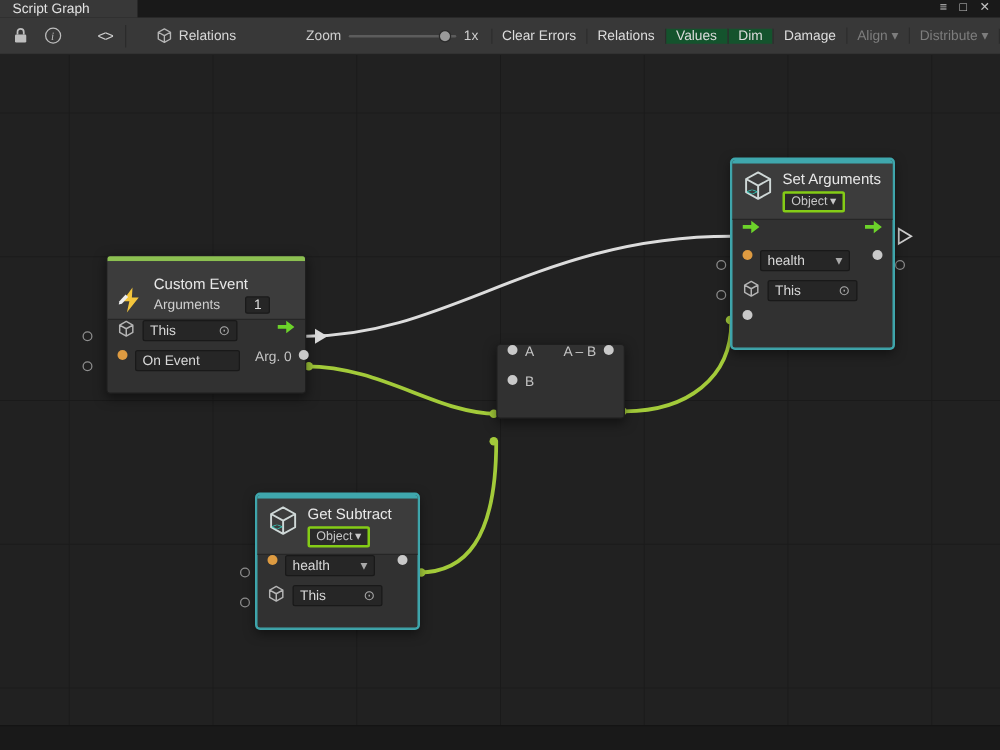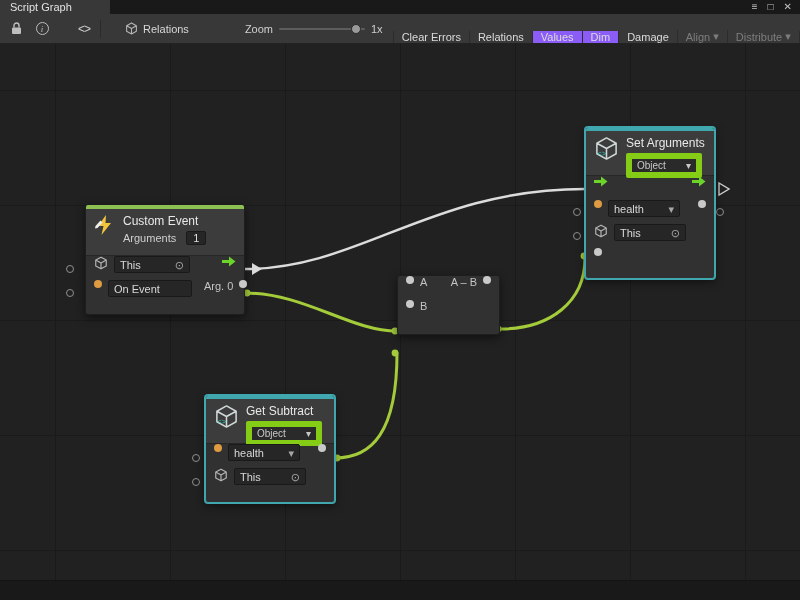--- a/index.html
+++ b/index.html
@@ -17,23 +17,23 @@
            display:flex;align-items:center;font-size:11px;color:#d8d8d8;white-space:nowrap}
   .tb-icon{display:inline-flex;align-items:center;justify-content:center;width:20px;height:20px;margin-left:6px}
   .tb-code{margin-left:26px;color:#cfcfcf;letter-spacing:-1px;font-size:12px}
   .tb-div{width:1px;height:18px;background:#2b2b2b;margin:0 10px}
   .tb-ctx{display:flex;align-items:center;gap:5px;margin-left:14px}
   .tb-zoom-label{margin-left:56px;color:#cfcfcf}
   .slider{position:relative;width:86px;height:20px;margin:0 6px;display:flex;align-items:center}
   .slider .track{width:100%;height:2px;background:#5c5c5c;border-radius:1px}
   .slider .handle{position:absolute;left:72px;top:5px;width:10px;height:10px;border-radius:50%;background:#9a9a9a;border:1px solid #2a2a2a}
   .tb-zoomval{color:#cfcfcf;margin-right:6px}
-  .tb-btns{display:flex;align-items:flex-end;height:100%;margin-left:4px;flex:1;min-width:0}
+  .tb-btns{display:flex;align-items:center;height:100%;margin-left:4px;flex:1;min-width:0}
   .tb-btn{display:flex;align-items:center;gap:3px;padding:0 8px;border-left:1px solid #2c2c2c;color:#dcdcdc;cursor:default}
-  .tb-btn.active{background:#8b5cf6}
+  .tb-btn.active{background:#14532d}
   .tb-btn.disabled{color:#7d7d7d}
   .tb-btn:last-child{overflow:hidden}
   .info-ic{width:13px;height:13px;border:1px solid #bdbdbd;border-radius:50%;display:inline-flex;align-items:center;justify-content:center;font-size:9px;color:#bdbdbd;font-style:italic;font-family:"Liberation Serif",serif}
 
   
   .canvas{position:absolute;top:44px;left:0;right:0;bottom:20px;background:#212121;
     background-image:linear-gradient(#1a1a1a 1px,transparent 1px),linear-gradient(90deg,#1a1a1a 1px,transparent 1px);
     background-size:115px 115px,115px 115px;background-position:0 46px,55px 0}
   .bottombar{position:absolute;left:0;right:0;bottom:0;height:20px;background:#191919;border-top:1px solid #141414}
   .wires{position:absolute;inset:0;width:100%;height:100%;pointer-events:none;z-index:1}
@@ -45,41 +45,41 @@
 
   
   .node{position:absolute;z-index:2;background:#313131;border:1px solid #1e1e1e;border-radius:3px;
         box-shadow:0 3px 9px rgba(0,0,0,.5);font-size:11px}
   .node.selected{border-color:var(--selection_teal,#3fa7ad);box-shadow:0 0 0 1px var(--selection_teal,#3fa7ad),0 3px 9px rgba(0,0,0,.5)}
   .accent{border-radius:2px 2px 0 0}
   .accent.green{height:4px;background:var(--accent_green,#8cc051)}
   .accent.teal{height:3px;background:var(--selection_teal,#3fa7ad)}
   .nhead{background:#3c3c3c;border-bottom:1px solid #262626;display:flex;align-items:center;gap:7px;padding:4px 8px}
   .ntitle{font-size:12px;color:#e8e8e8;white-space:nowrap}
-  .nsub{display:flex;align-items:center;gap:10px;margin-top:3px;color:#cfcfcf;font-size:11px}
+  .nsub{display:flex;align-items:center;gap:20px;margin-top:3px;color:#cfcfcf;font-size:11px}
   .mini-input{background:#262626;border:1px solid #1a1a1a;border-radius:2px;padding:0 6px;min-width:18px;text-align:center;color:#ddd}
-  .kind{background:#2a2a2a;border:6px solid #84cc16;border-radius:2px;padding:0 5px;font-size:10px;color:#c8c8c8;
-        display:inline-flex;align-items:flex-start;gap:20px;margin-top:3px;width:max-content;line-height:13px}
+  .kind{background:#2a2a2a;border:2px solid #84cc16;border-radius:2px;padding:0 5px;font-size:10px;color:#c8c8c8;
+        display:inline-flex;align-items:flex-start;gap:2px;margin-top:3px;width:max-content;line-height:13px}
   .nbody{padding:0 0 10px}
   .prow{display:flex;gap:6px;height:24px;padding:0 8px}
   .prow.short{height:20px}
   .spacer{flex:1}
   .dot{width:8px;height:8px;border-radius:50%;flex:none}
   .dot.orange{background:var(--port_orange,#de9b41)}
   .dot.gray{background:#c9c9c9}
   .field{background:#262626;border:1px solid #191919;border-radius:2px;padding:0 5px;height:17px;
          display:flex;align-items:center;justify-content:space-between;gap:5px;color:#d8d8d8;flex:none}
   .field .glyph{color:#a8a8a8;font-size:11px;line-height:10px}
   .plabel{color:#c4c4c4;white-space:nowrap}
   .minus-ic{width:16px;height:3px;background:#e8e8e8;border-radius:1px;flex:none}
   .ring{position:absolute;z-index:2;width:8px;height:8px;border:1px solid #8f8f8f;border-radius:50%}
   .flow{display:inline-flex;flex:none}
   .flow-shape{fill:var(--flow_green,#6cd32a)}
 
-  .ce-head{height:47px;align-items:flex-start;padding-top:5px}
+  .ce-head{height:47px;align-items:flex-end;padding-top:5px}
   .var-head{height:45px;align-items:flex-start;padding-top:5px}
   .sub-head{height:40px}
 </style>
 </head>
 <body>
 
 <div class="tabbar">
   <div class="tab">Script Graph</div>
   <div class="win-controls">
     <span>≡</span>

